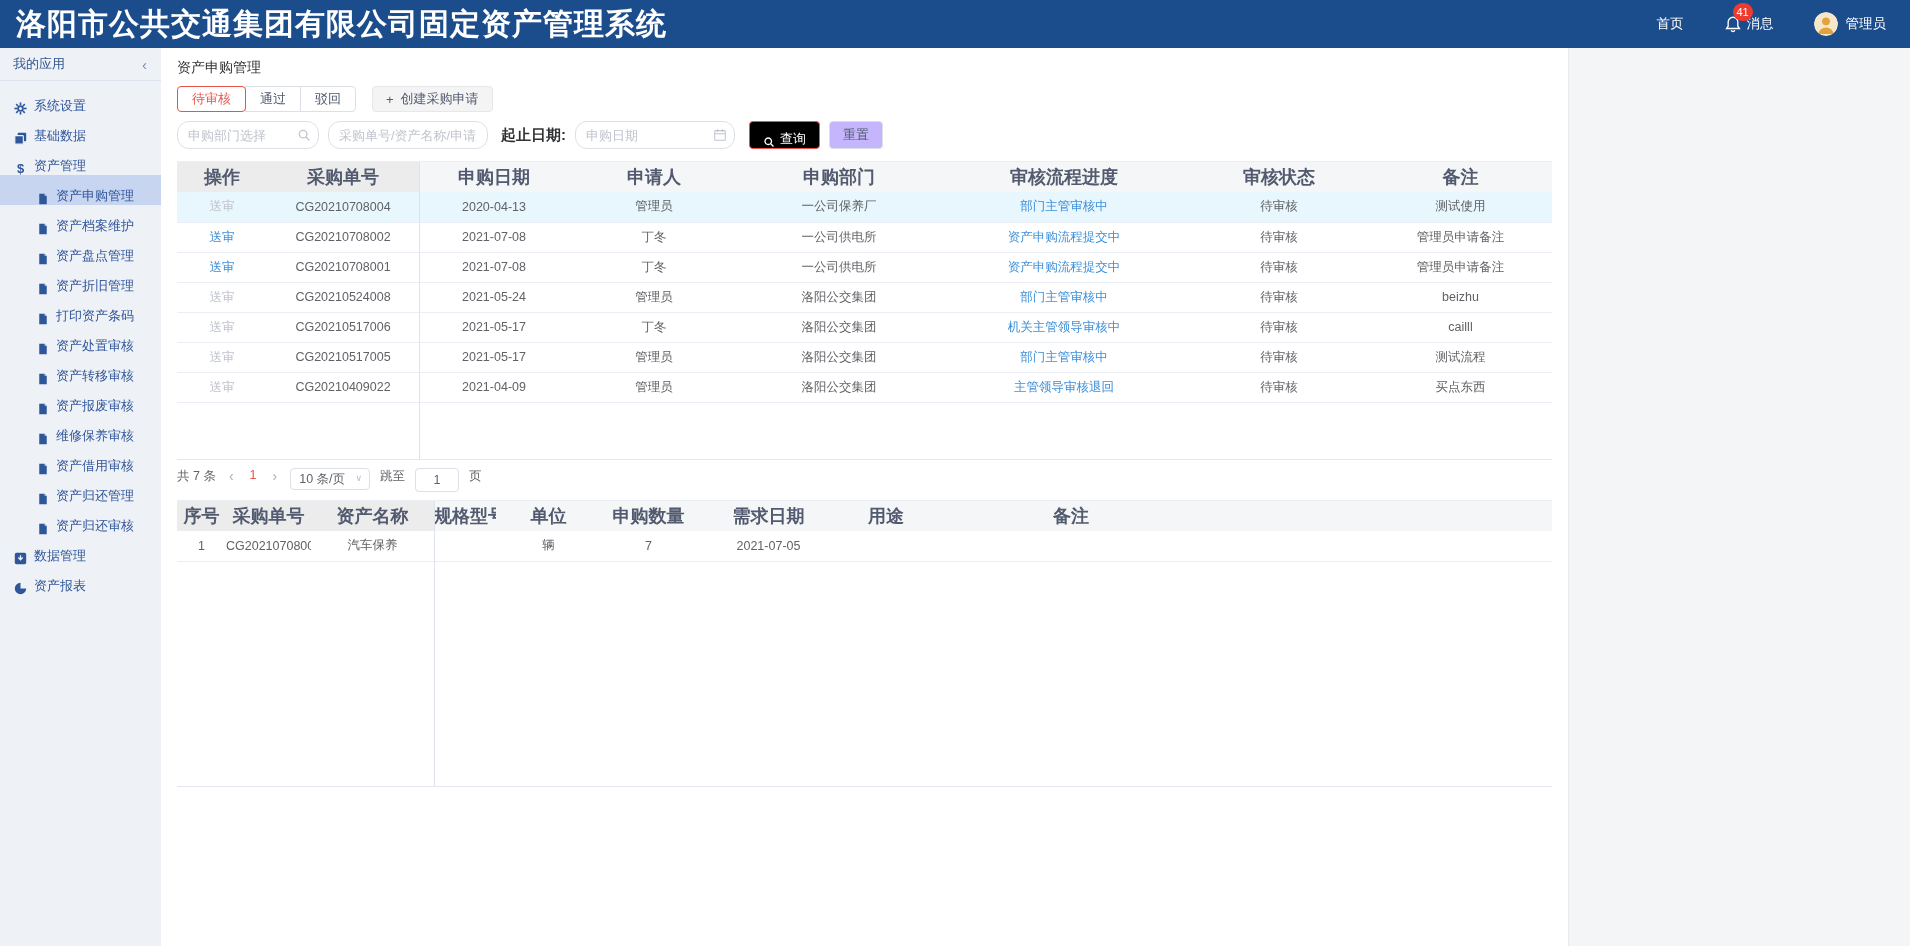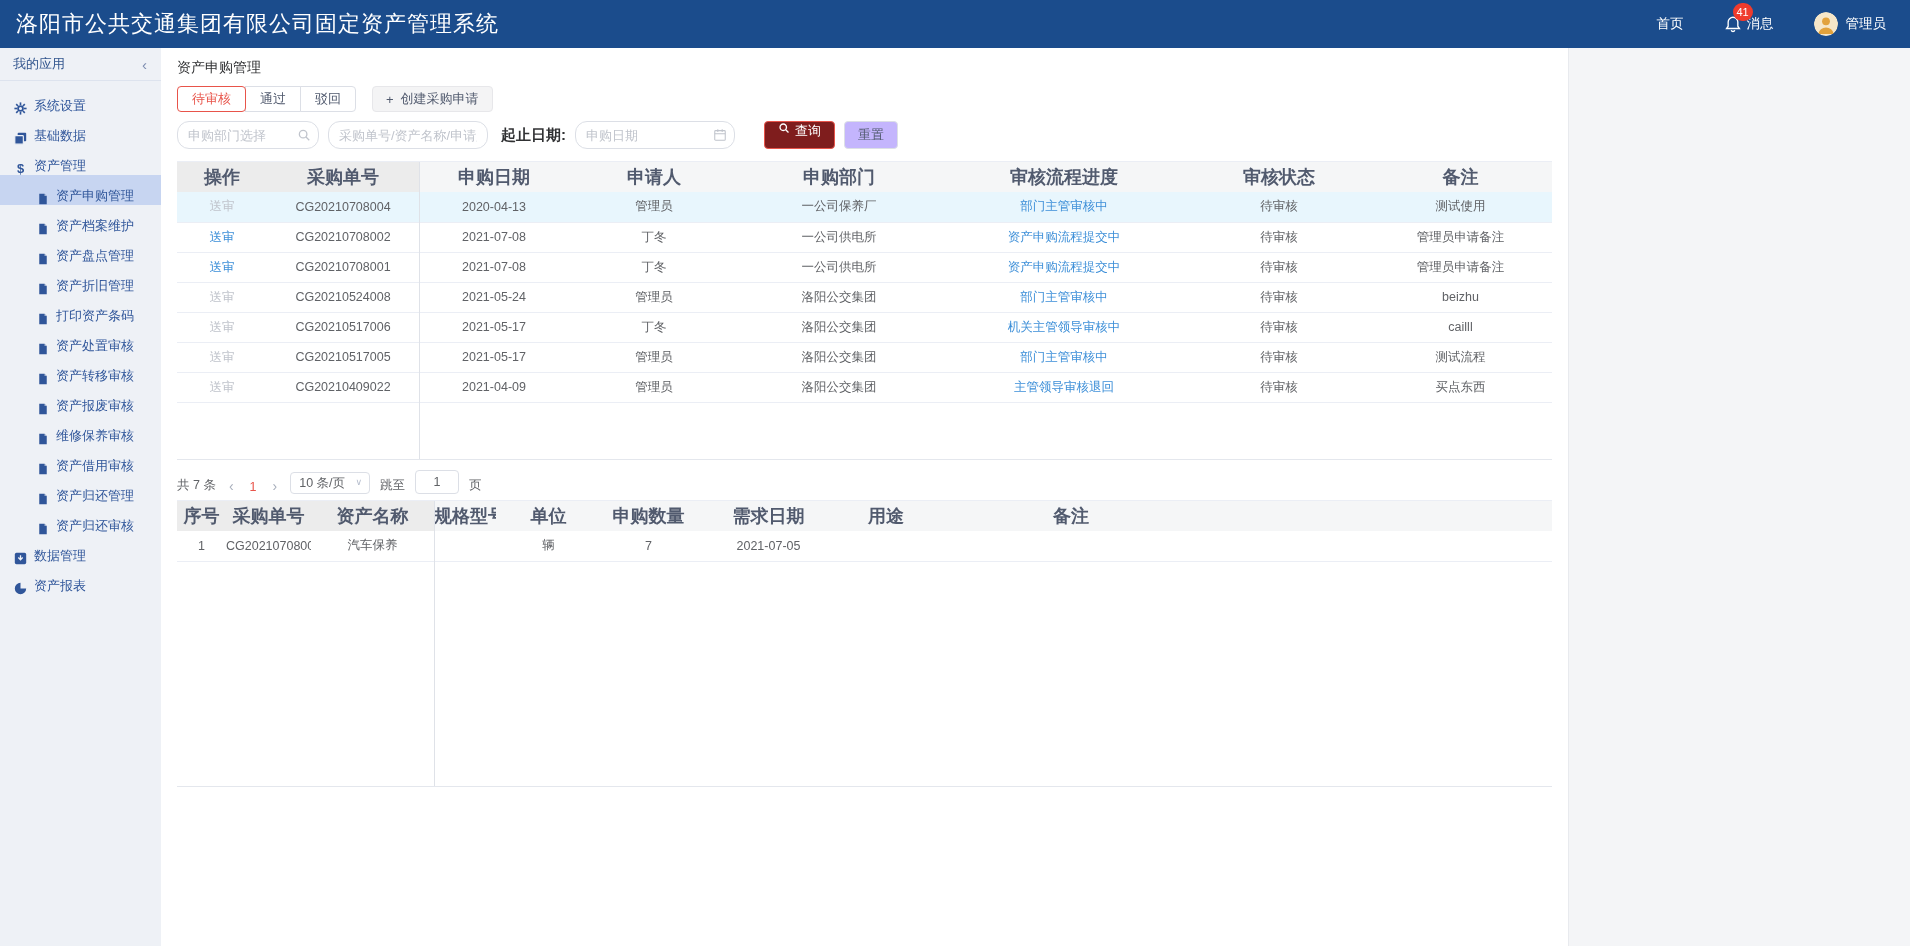--- a/index.html
+++ b/index.html
@@ -2,21 +2,21 @@
 <html><head>
 <meta charset="utf-8">
 <style>
   * { margin:0; padding:0; box-sizing:border-box; }
   html,body { width:1910px; height:946px; overflow:hidden; }
   body { font-family:"Liberation Sans","DejaVu Sans",sans-serif; font-size:13px; color:#606266; background:#fff; }
   button { font-family:inherit; }
 
   
   .topbar { height:48px; background:#1b4c8c; display:flex; align-items:center; justify-content:space-between; padding:0 24px 0 16px; }
-  .app-title { color:#fff; font-size:22px; font-weight:normal; letter-spacing:1px; white-space:nowrap; }
+  .app-title { color:#fff; font-size:30px; font-weight:bold; letter-spacing:1px; white-space:nowrap; }
   .topbar-right { display:flex; align-items:center; gap:40px; color:#fff; font-size:13.5px; }
   .nav-home { color:#fff; text-decoration:none; cursor:pointer; }
   .msg-wrap { display:flex; align-items:center; gap:5px; cursor:pointer; position:relative; }
   .bell-box { position:relative; width:18px; height:18px; }
   .badge { position:absolute; top:-12px; left:9px; background:#ef3b2d; color:#fff; font-size:11px; line-height:16px; min-width:20px; text-align:center; border-radius:9px; padding:1px 3px; }
   .user-wrap { display:flex; align-items:center; gap:8px; cursor:pointer; }
   .avatar { width:24px; height:24px; border-radius:50%; overflow:hidden; display:block; }
 
   
   .layout { display:flex; height:898px; }
@@ -46,38 +46,38 @@
 
   .filter-row { padding:0 16px; margin-top:9px; display:flex; align-items:center; gap:9px; }
   .inp-wrap { position:relative; display:inline-flex; }
   .inp { height:28px; border:1px solid #dcdfe6; border-radius:12px; padding:0 10px; font-size:13px; color:#606266; outline:none; background:#fff; }
   .inp::placeholder { color:#c0c4cc; }
   .inp.w-dept { width:142px; padding-right:28px; }
   .inp.w-key { width:160px; }
   .inp.w-date { width:160px; padding-right:28px; }
   .inp-icon { position:absolute; right:8px; top:7px; color:#c0c4cc; pointer-events:none; }
   .date-label { color:#303133; font-weight:bold; font-size:15px; margin-left:4px; white-space:nowrap; }
-  .btn-query { height:28px; padding:0 13px; background:#7f1d1d; border:1px solid #e8544a; border-radius:4px; color:#fff; font-size:13px; display:inline-flex; align-items:flex-start; gap:5px; cursor:pointer; margin-left:20px; }
+  .btn-query { height:28px; padding:0 13px; background:#000000; border:1px solid #e8544a; border-radius:4px; color:#fff; font-size:13px; display:inline-flex; align-items:flex-end; gap:5px; cursor:pointer; margin-left:5px; }
   .btn-reset { height:28px; padding:0 13px; background:#c4b5fd; border:1px solid #dcdfe6; border-radius:4px; color:#515a6e; font-size:13px; cursor:pointer; }
 
   
   .tbl-zone { position:relative; margin:12px 16px 0; border-bottom:1px solid #e4e7ed; border-top:1px solid #ebeef5; }
   .zone1 { height:299px; }
   .zone2 { height:287px; margin-top:6px; }
   .col-shadow { position:absolute; top:0; bottom:0; width:1px; background:#dfe2e8; z-index:3; }
   table { width:100%; border-collapse:collapse; table-layout:fixed; }
   th { height:30px; background:#f5f6f7; font-size:18px; color:#515a6e; font-weight:bold; text-align:center; white-space:nowrap; overflow:hidden; }
   .t1 th.fix, .t2 th.fix { background:#ececec; }
   td { height:30px; text-align:center; border-bottom:1px solid #ebeef5; font-size:12.5px; color:#606266; white-space:nowrap; overflow:hidden; }
   tr.selected td { background:#e8f6fd; }
   .link { color:#3d8fd8; text-decoration:none; cursor:pointer; }
   .link.disabled { color:#c0c4cc; cursor:default; }
 
   
-  .pager { margin:8px 16px 0; display:flex; align-items:flex-end; gap:10px; font-size:12.5px; color:#606266; height:26px; }
+  .pager { margin:8px 16px 0; display:flex; align-items:flex-start; gap:10px; font-size:12.5px; color:#606266; height:26px; }
   .pg-arrow { color:#a7aebb; font-size:14px; cursor:pointer; padding:0 3px; background:none; border:none; }
   .pg-num { color:#e8544a; cursor:pointer; padding:0 3px; }
   .pg-size { position:relative; height:22px; border:1px solid #dcdfe6; border-radius:4px; padding:0 24px 0 8px; display:inline-flex; align-items:center; cursor:pointer; color:#606266; background:#fff; }
   .pg-size .arr { position:absolute; right:7px; top:4px; color:#b4bccc; font-size:9px; }
   .jump-inp { width:44px; height:24px; border:1px solid #dcdfe6; border-radius:4px; text-align:center; font-size:12.5px; color:#606266; outline:none; }
   svg { display:block; }
 </style>
 </head>
 <body>
 

